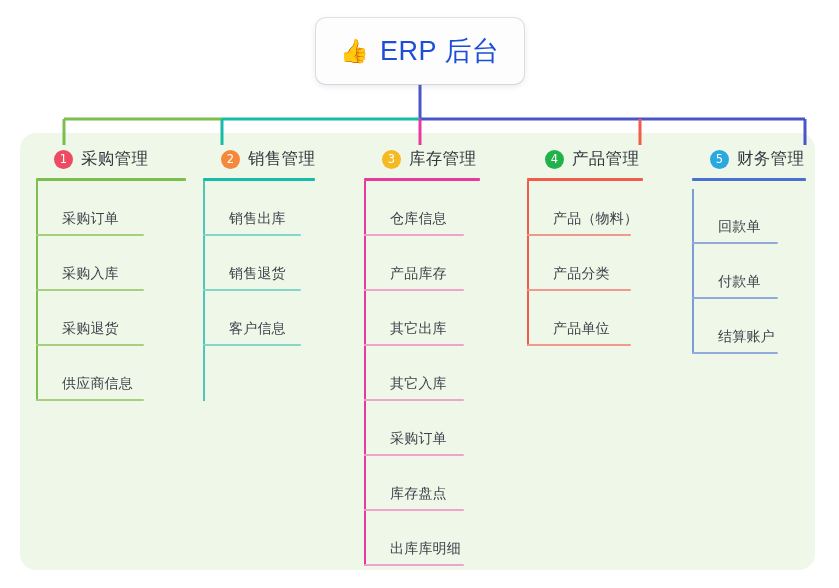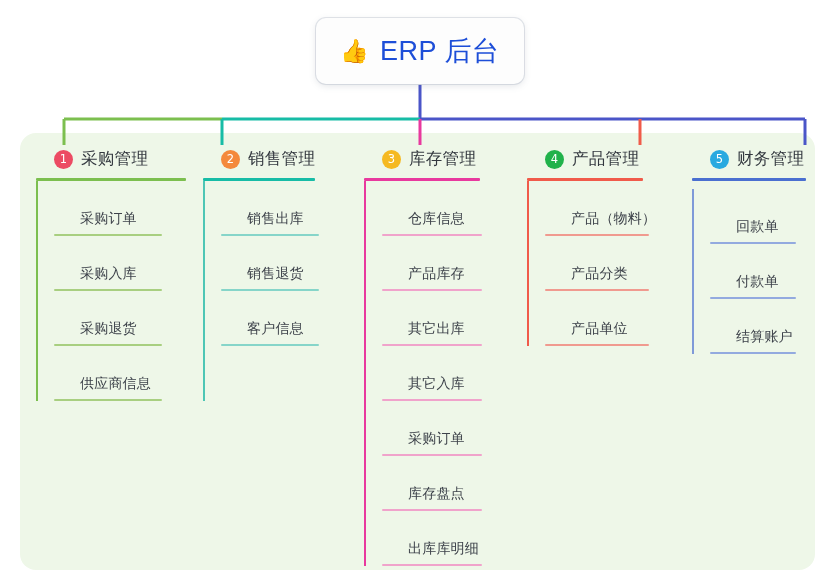--- a/index.html
+++ b/index.html
@@ -102,21 +102,20 @@
     letter-spacing: 0.3px;
   }
   .header-rule {
     height: 3px;
     margin-top: 6px;
     border-radius: 1px;
   }
 
   .col-body {
     position: relative;
-    padding-left: 18px;
     box-sizing: border-box;
   }
   .spine {
     position: absolute;
     left: 0;
     top: 0;
     width: 2px;
   }
   .leaf {
     position: relative;

